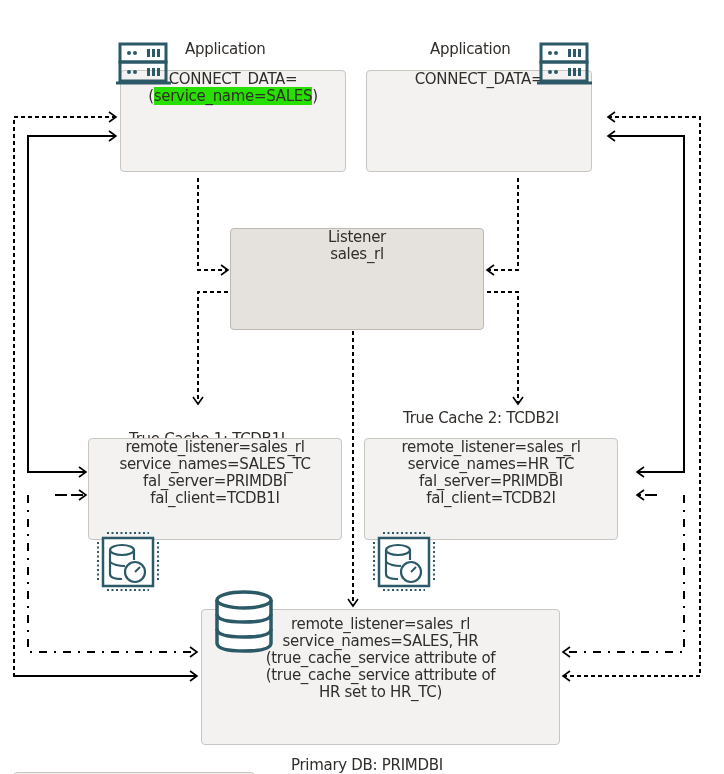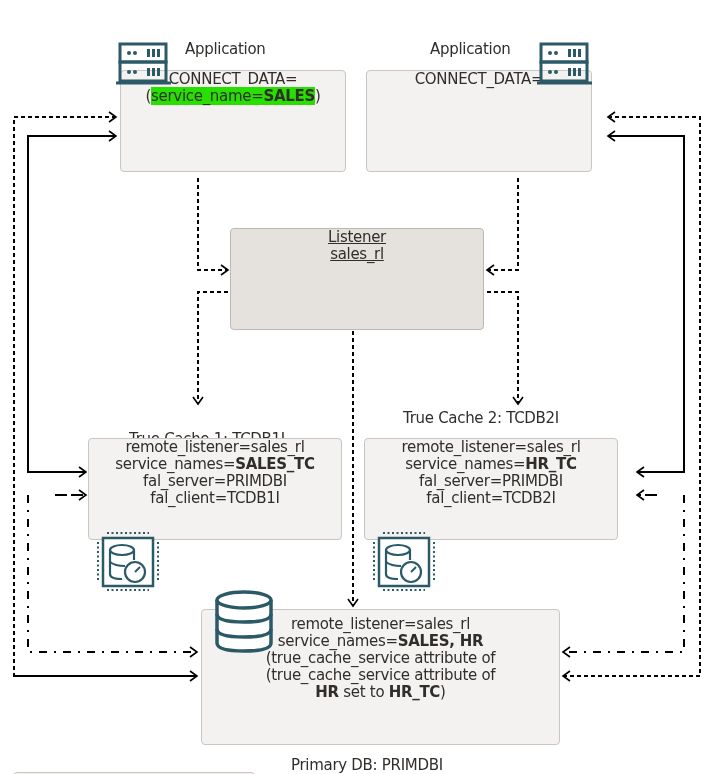--- a/index.html
+++ b/index.html
@@ -4,21 +4,21 @@
 <style>
   html, body { margin:0; padding:0; background:#ffffff; }
   body { width:724px; height:774px; position:relative; overflow:hidden;
          font-family:"DejaVu Sans", sans-serif; color:#312d2a; }
   .box { position:absolute; background:#f3f2f0; border:1px solid #c9c6c2; border-radius:4px;
          box-sizing:border-box; display:flex; flex-direction:column; align-items:center; 
          text-align:center; font-size:15px; line-height:17px; letter-spacing:-0.3px; }
   .box.listener { background:#e5e2de; border-color:#bdb8b2; }
   .title { position:absolute; font-weight:normal; font-size:15px; letter-spacing:-0.3px; color:#312d2a; white-space:nowrap; }
   .hl { background:#27e000; }
-  b { font-weight:bold; }
+  b { font-weight:normal; }
   svg.lines { position:absolute; left:0; top:0; }
   .icon { position:absolute; }
   .line { display:block; white-space:nowrap; }
 </style>
 </head>
 <body>
 
 <svg class="lines" width="724" height="774" viewBox="0 0 724 774">
   <defs>
     <marker id="arr" markerWidth="10" markerHeight="12" refX="8" refY="6" orient="auto" markerUnits="userSpaceOnUse">
@@ -99,21 +99,21 @@
       <rect x="38" y="8" width="3" height="8"></rect>
       <rect x="43" y="8" width="3" height="8"></rect>
     <circle cx="15" cy="31" r="2"></circle>
       <circle cx="21" cy="31" r="2"></circle>
     <rect x="33" y="27" width="3" height="8"></rect>
       <rect x="38" y="27" width="3" height="8"></rect>
       <rect x="43" y="27" width="3" height="8"></rect>
   </g>
 </svg>
 
-<div class="box listener" style="left:230px; top:228px; width:254px; height:102px;text-decoration:underline;">
+<div class="box listener" style="left:230px; top:228px; width:254px; height:102px;">
   <span class="line">Listener</span>
   <span class="line">sales_rl</span>
 </div>
 
 <div class="title" style="left:129px; top:430px;">True Cache 1: TCDB1I</div>
 <div class="box" style="left:88px; top:438px; width:254px; height:102px;">
   <span class="line">remote_listener=sales_rl</span>
   <span class="line"><span>service_names=</span><b>SALES_TC</b></span>
   <span class="line">fal_server=PRIMDBI</span>
   <span class="line">fal_client=TCDB1I</span>

